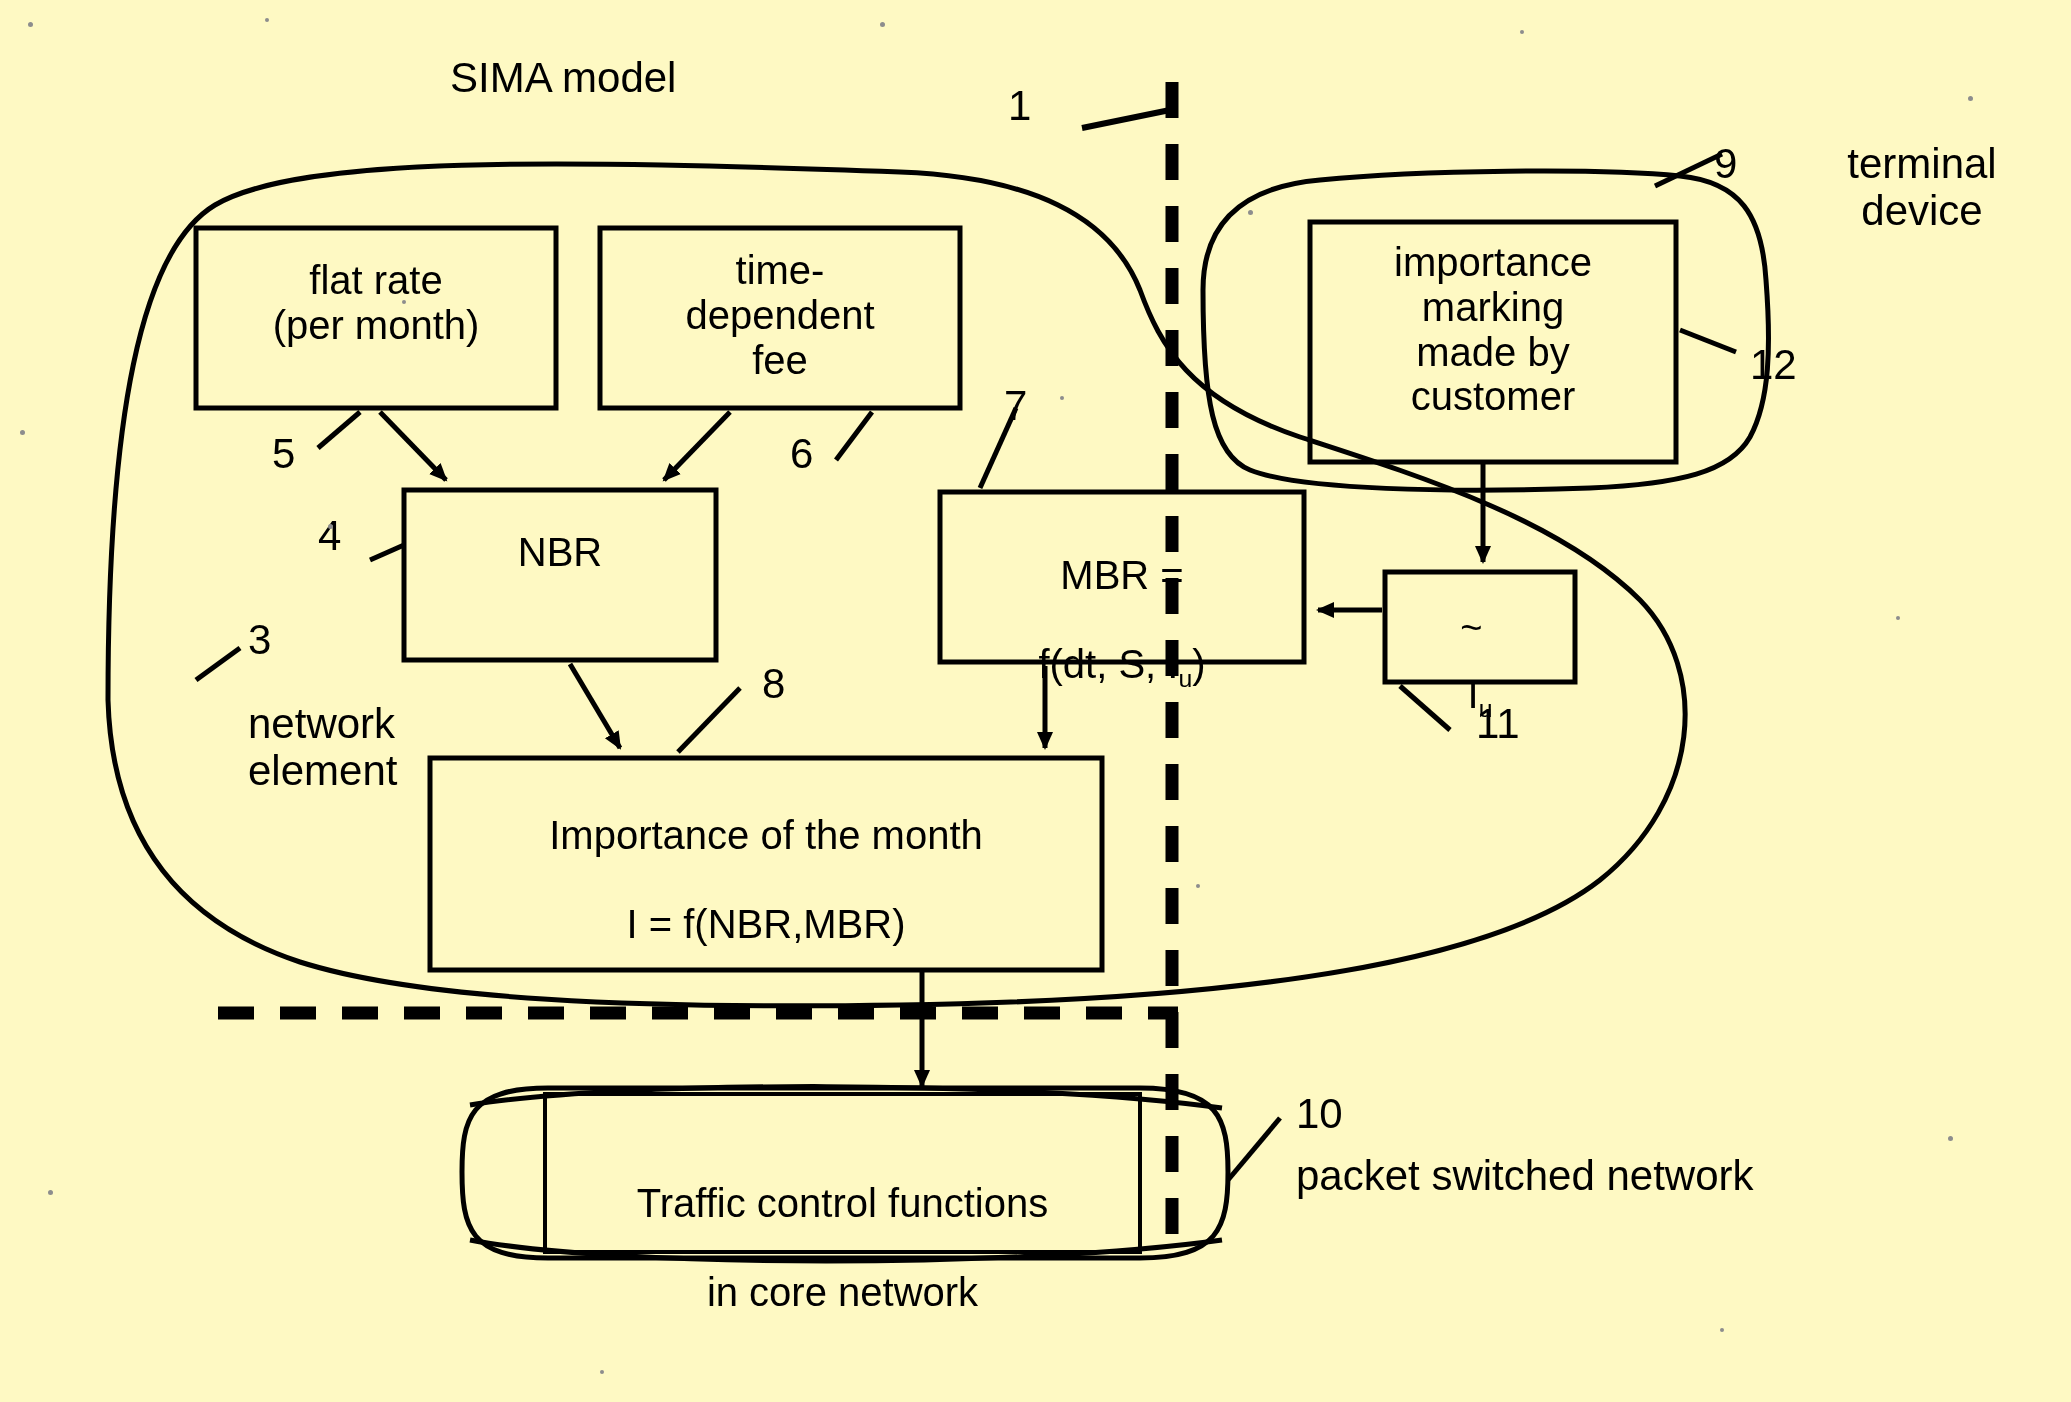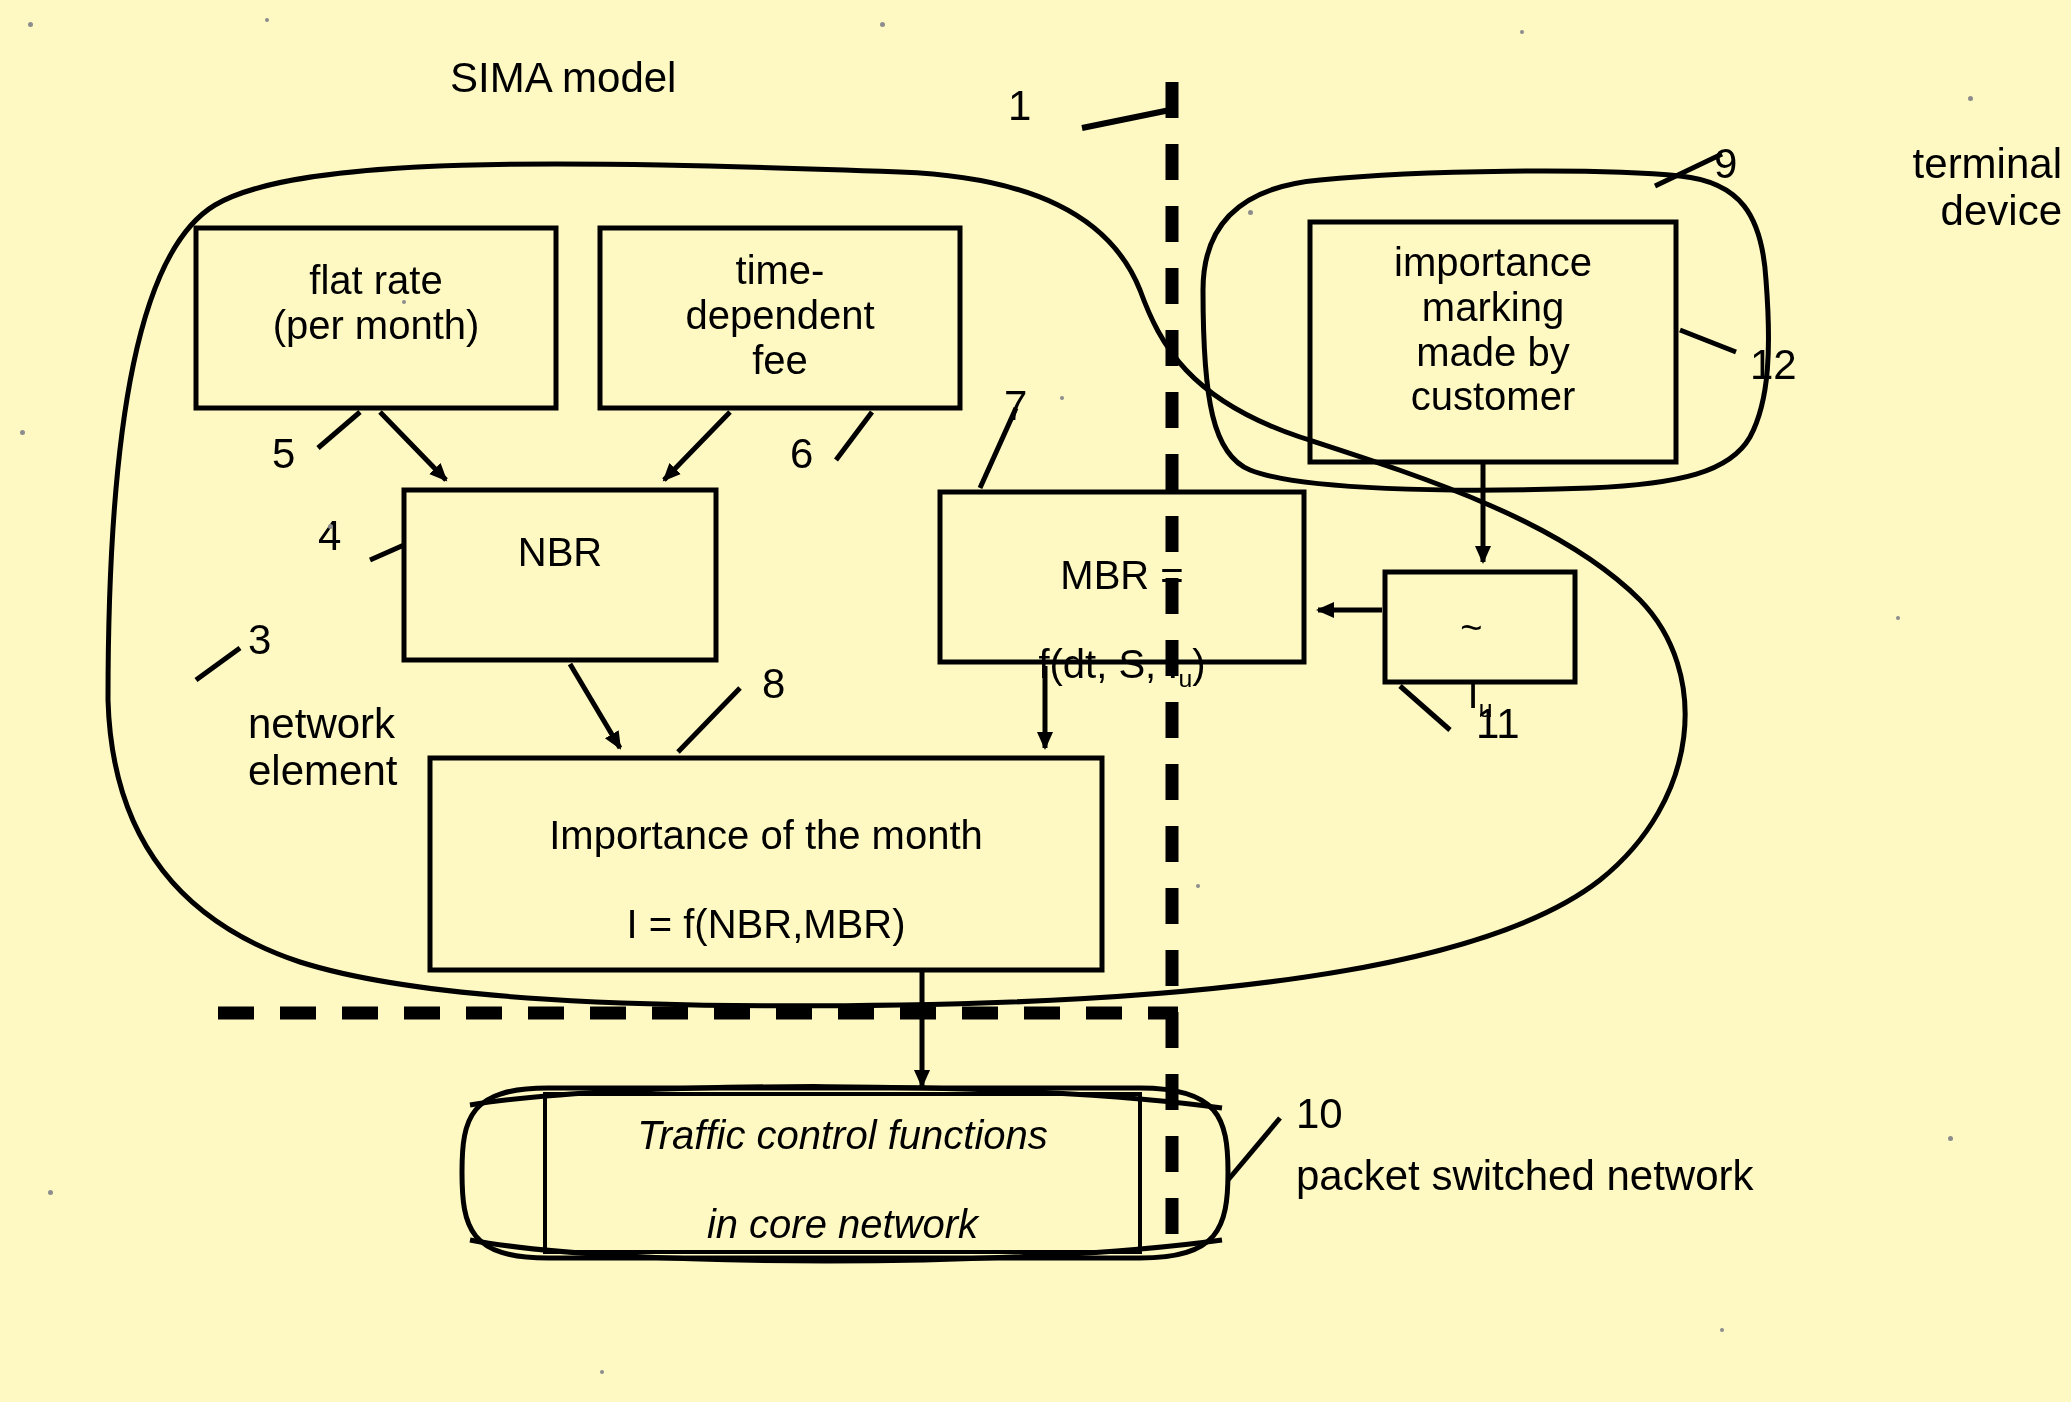--- a/index.html
+++ b/index.html
@@ -179,33 +179,33 @@
     <span>I = f(NBR,MBR)</span>
   </div>
 
   <div class="txt boxlabel" style="left:1310px; top:240px; width:366px;">importance
 marking
 made by
 customer</div>
 
   <div class="txt reflabel" style="left:1714px; top:140px; width:60px;">9</div>
 
-  <div class="txt reflabel" style="left:1782px; top:140px; width:280px; text-align:right;">terminal
+  <div class="txt reflabel" style="left:1782px; top:140px; width:280px; text-align:center;">terminal
 device</div>
 
   <div class="txt reflabel" style="left:1750px; top:322px; width:80px;margin-top:19px;">12</div>
 
   <div class="txt boxlabel" style="left:1385px; top:582px; width:190px;">
     <span class="tilde-wrap">
       <span class="tl">~</span><span>I</span></span><span class="sub">u</span>
   </div>
 
   <div class="txt reflabel" style="left:1476px; top:700px; width:80px;">11</div>
 
-  <div class="txt boxlabel" style="left:545px; top:1068px; width:595px;font-style:italic;">
+  <div class="txt boxlabel" style="left:545px; top:1136px; width:595px;">
     <span>Traffic control functions</span><br>
     <span>in core network</span>
   </div>
 
   <div class="txt reflabel" style="left:1296px; top:1090px; width:80px;">10</div>
 
   <div class="txt reflabel" style="left:1296px; top:1152px; width:560px; text-align:left;">packet switched network</div>
 
   <div class="speck" style="left:28px; top:22px; width:5px; height:5px;"></div>
   <div class="speck" style="left:265px; top:18px; width:4px; height:4px;"></div>

